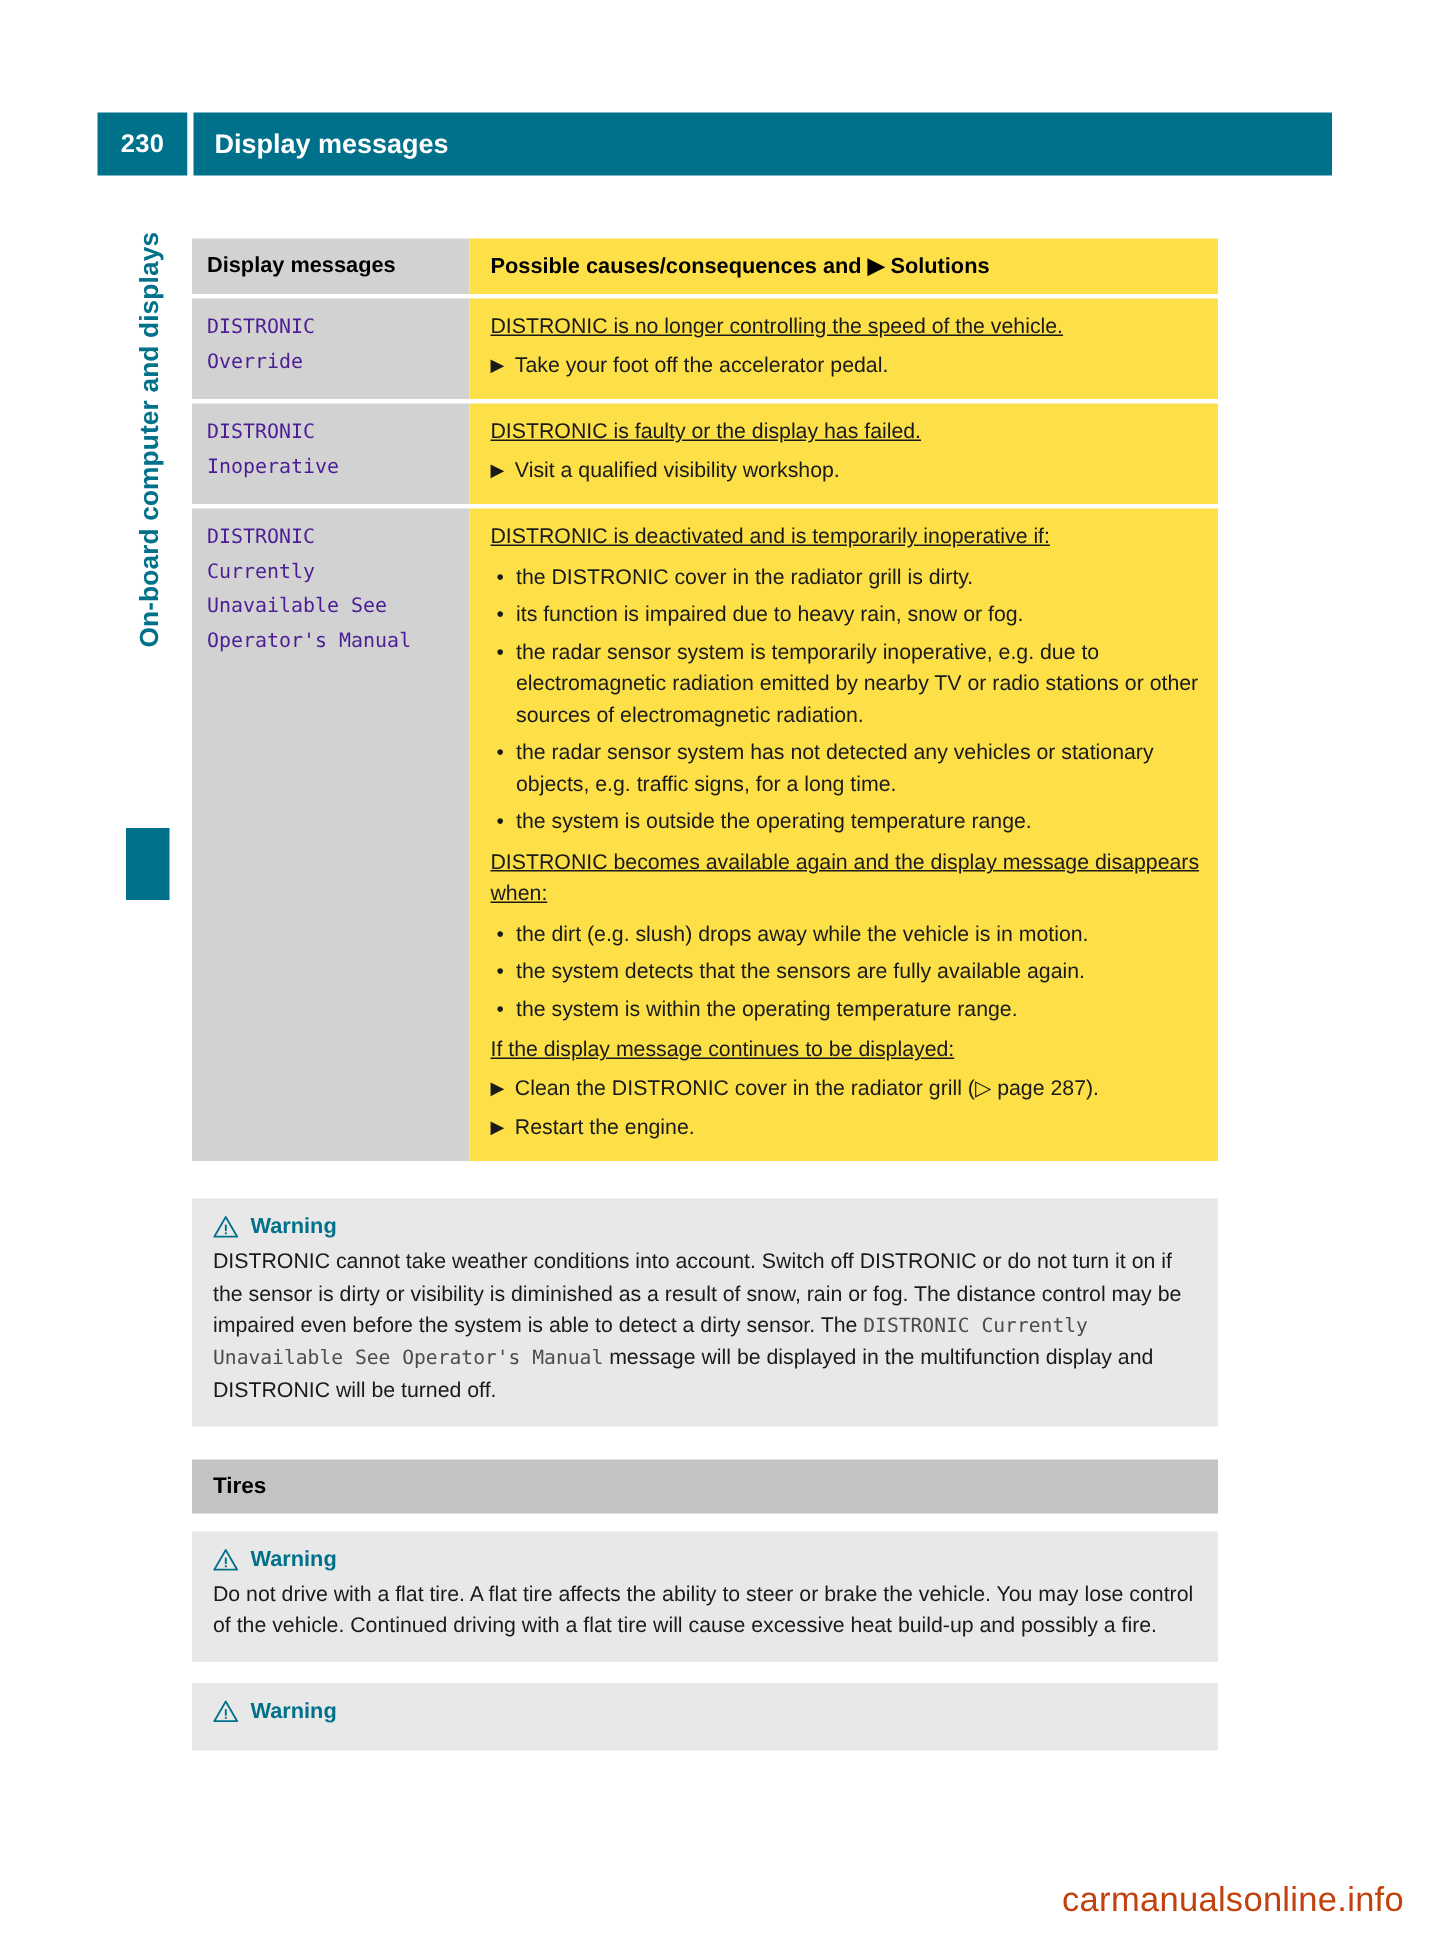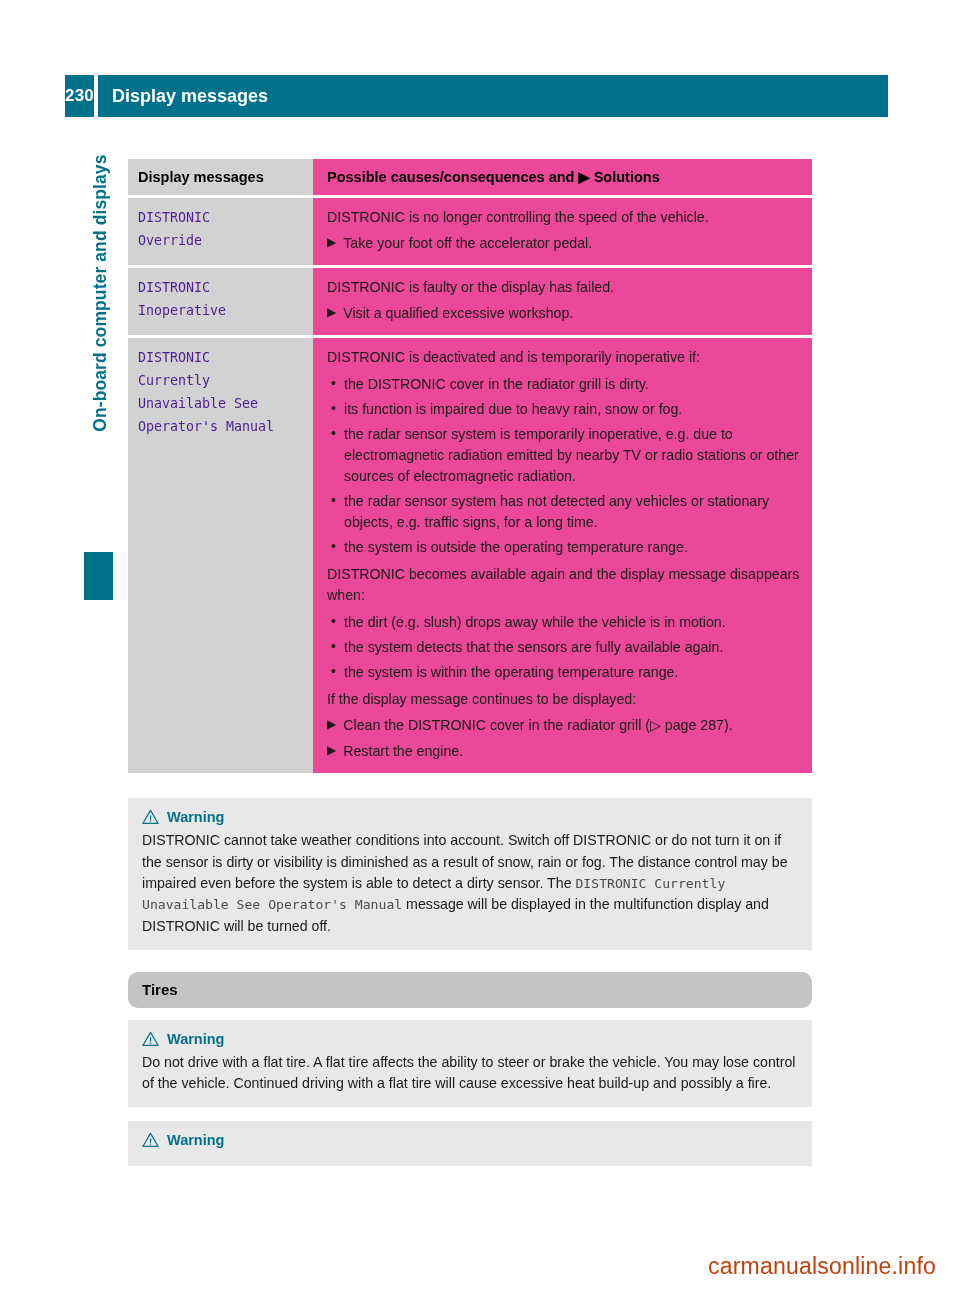--- a/index.html
+++ b/index.html
@@ -20,21 +20,21 @@
   .header {
     position: absolute;
     left: 65px;
     top: 75px;
     width: 823px;
     height: 42px;
     display: flex;
     align-items: stretch;
   }
   .header-pageno {
-    width: 29px;
+    width: 60px;
     background: #00718b;
     color: #ffffff;
     font-size: 17px;
     font-weight: bold;
     display: flex;
     align-items: center;
     justify-content: center;
     letter-spacing: 0.2px;
   }
   .header-gap {
@@ -99,42 +99,42 @@
     border-spacing: 0 3px;
     table-layout: fixed;
   }
   .msg-table td, .msg-table th {
     vertical-align: top;
     padding: 9px 12px 11px 10px;
     text-align: left;
   }
   .col-left  { width: 185px; }
   .msg-table .cell-left  { background: #d2d2d2; }
-  .msg-table .cell-right { background: #ec4899; padding-left: 14px; margin-left: 36px; }
+  .msg-table .cell-right { background: #fde047; padding-left: 14px; margin-left: 36px; }
   .msg-table thead .cell-left,
   .msg-table thead .cell-right {
     font-size: 14.5px;
     font-weight: bold;
     color: #000;
     padding-top: 10px;
     padding-bottom: 10px;
   }
   .mono {
     font-family: "DejaVu Sans Mono", monospace;
     font-size: 13.3px;
     color: #4c1d95;
     line-height: 1.72;
     white-space: pre-line;
   }
   .body-txt {
     font-size: 14.2px;
     line-height: 1.48;
     color: #1a1a1a;
   }
-  .body-txt p { margin: 0 0 2px 0; }
+  .body-txt p { margin: 0 0 2px 0; text-decoration: underline; }
 
   
   .sol {
     display: flex;
     margin-top: 5px;
     font-size: 14.2px;
     line-height: 1.48;
   }
   .sol .tri {
     flex: 0 0 auto;
@@ -202,21 +202,20 @@
   }
 
   
   .section-head {
     background: #c3c3c3;
     font-size: 15px;
     font-weight: bold;
     color: #000;
     padding: 9px 14px 10px 14px;
     box-sizing: border-box;
-    border-radius: 10px;
   }
 
   .sp-22 { height: 22px; }
   .sp-14 { height: 14px; }
   .sp-12 { height: 12px; }
 
   
   .watermark {
     position: absolute;
     right: 24px;
@@ -270,21 +269,21 @@
         </td>
       </tr>
 
       <tr>
         <td class="cell-left mono">DISTRONIC
 Inoperative</td>
         <td class="cell-right body-txt">
           <p>DISTRONIC is faulty or the display has failed.</p>
           <div class="sol">
             <span class="tri">▶</span>
-            <span>Visit a qualified excessive workshop.</span>
+            <span>Visit a qualified visibility workshop.</span>
           </div>
         </td>
       </tr>
 
       <tr>
         <td class="cell-left mono">DISTRONIC
 Currently
 Unavailable See
 Operator's Manual</td>
         <td class="cell-right body-txt">

